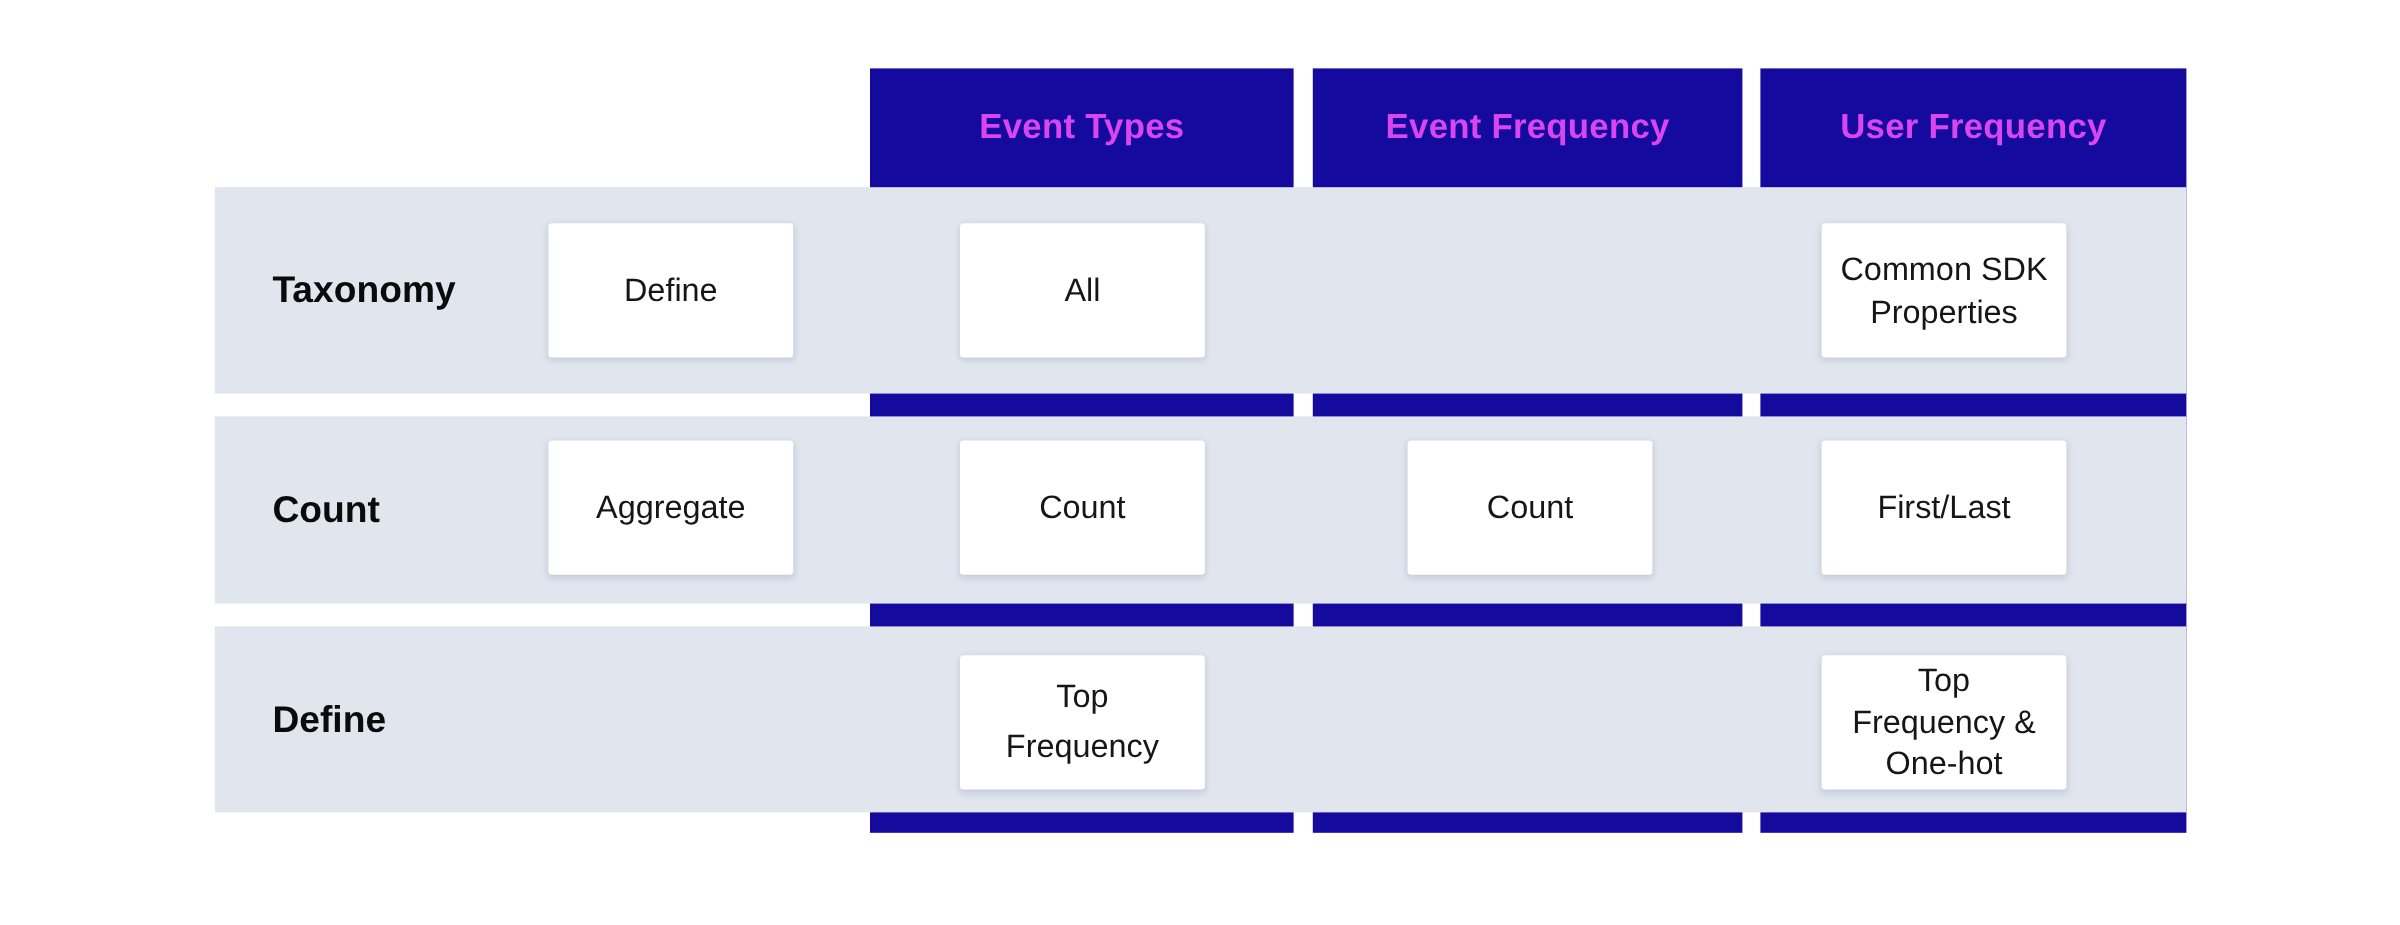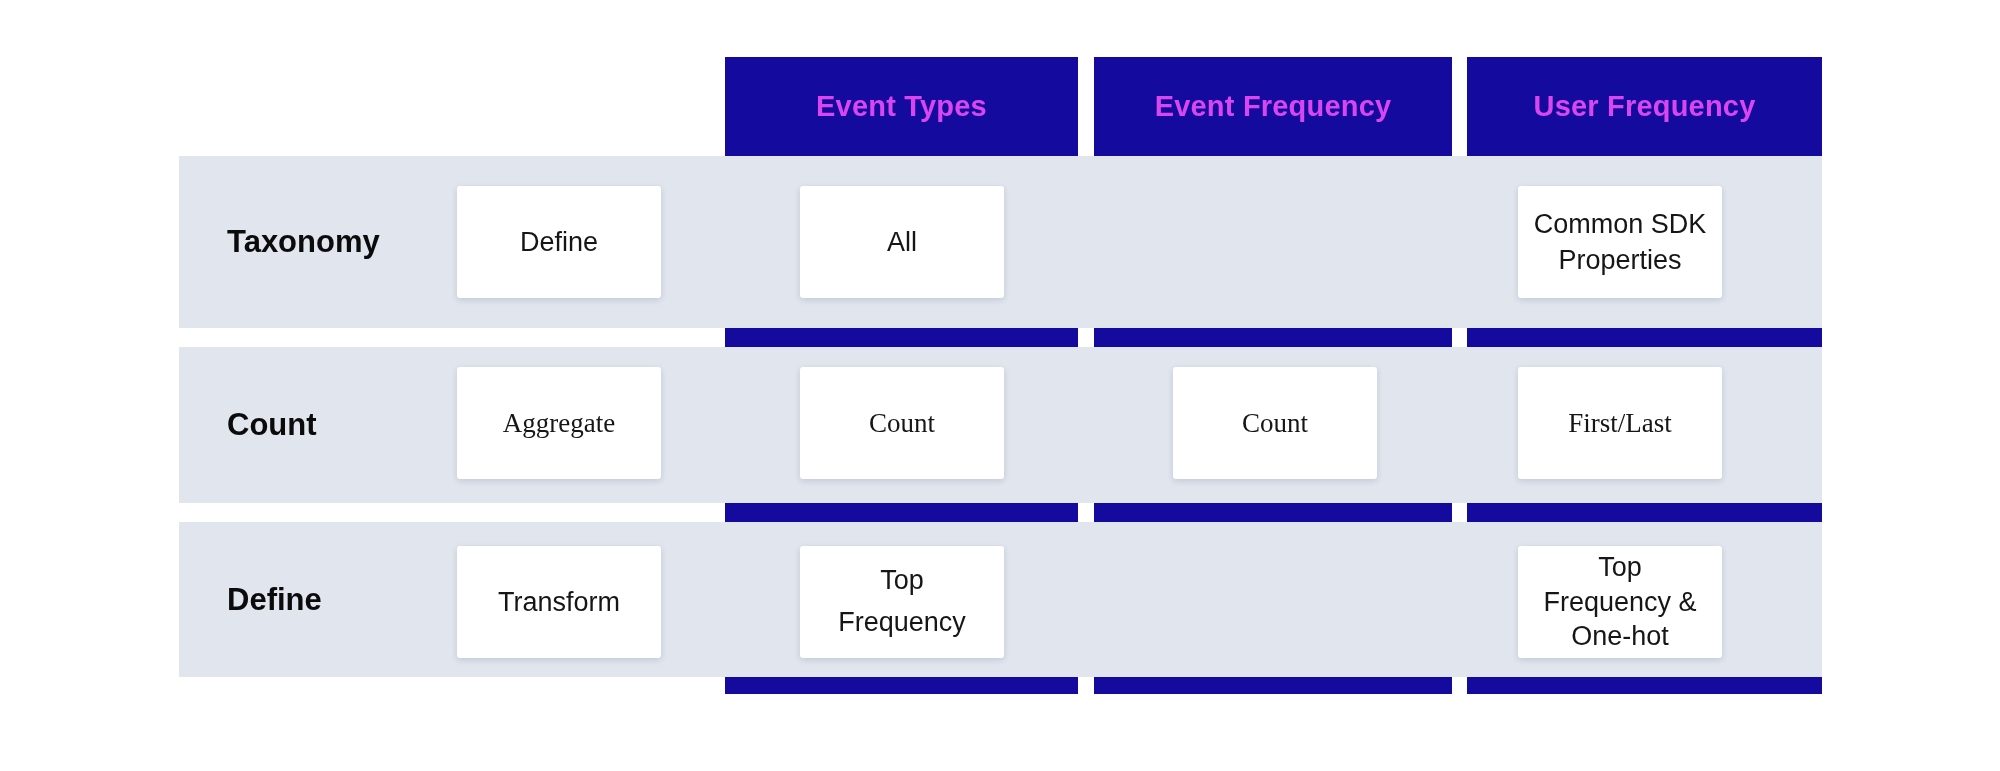--- a/index.html
+++ b/index.html
@@ -73,21 +73,21 @@
     color: #161616;
     border-radius: 3px;
     box-shadow: 0 2px 6px rgba(15, 25, 70, 0.14);
     white-space: pre-line;
   }
   .cx0 { left: 457px; }
   .cx1 { left: 800px; }
   .cx2 { left: 1173px; }
   .cx3 { left: 1518px; }
   .cy0 { top: 186px; }
-  .cy1 { top: 367px; font-family: Liberation Serif, serif; }
+  .cy1 { top: 367px; }
   .cy2 { top: 546px; }
   .lh-wide  { line-height: 1.55; }
   .lh-tight { line-height: 1.28; }
 </style>
 </head>
 <body>
 
 <div class="canvas">
 
   <div class="colband et">
@@ -113,20 +113,19 @@
   <div class="cell cx0 cy0">Define</div>
   <div class="cell cx1 cy0">All</div>
   <div class="cell cx3 cy0">Common SDK
 Properties</div>
 
   <div class="cell cx0 cy1">Aggregate</div>
   <div class="cell cx1 cy1">Count</div>
   <div class="cell cx2 cy1">Count</div>
   <div class="cell cx3 cy1">First/Last</div>
 
-  <div class="cell cx0 cy2">Transform</div>
   <div class="cell cx1 cy2 lh-wide">Top
 Frequency</div>
   <div class="cell cx3 cy2 lh-tight">Top
 Frequency &amp;
 One-hot</div>
 
 </div>
 
 </body></html>

